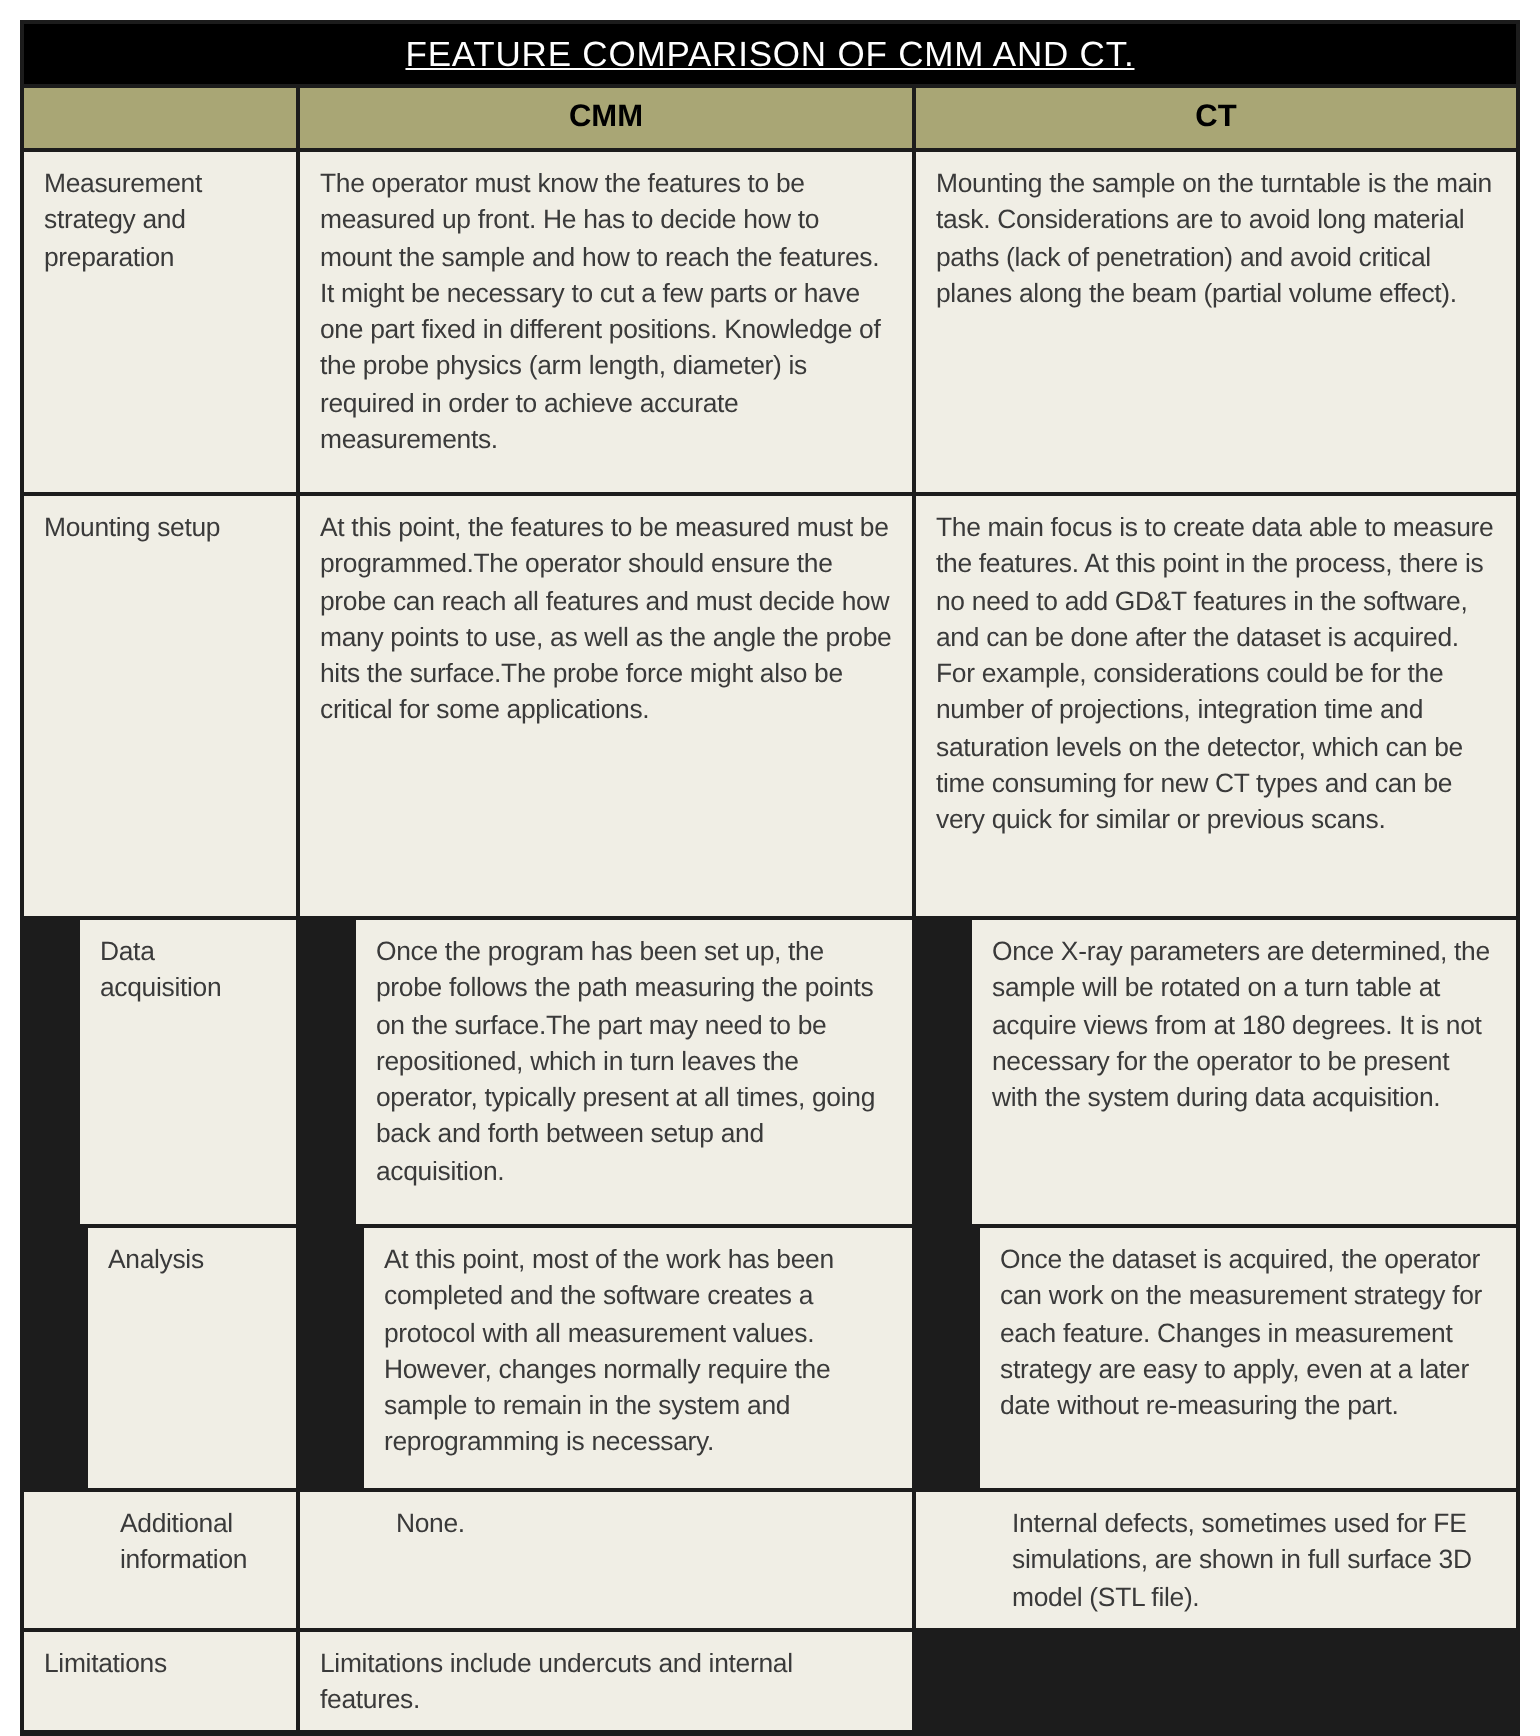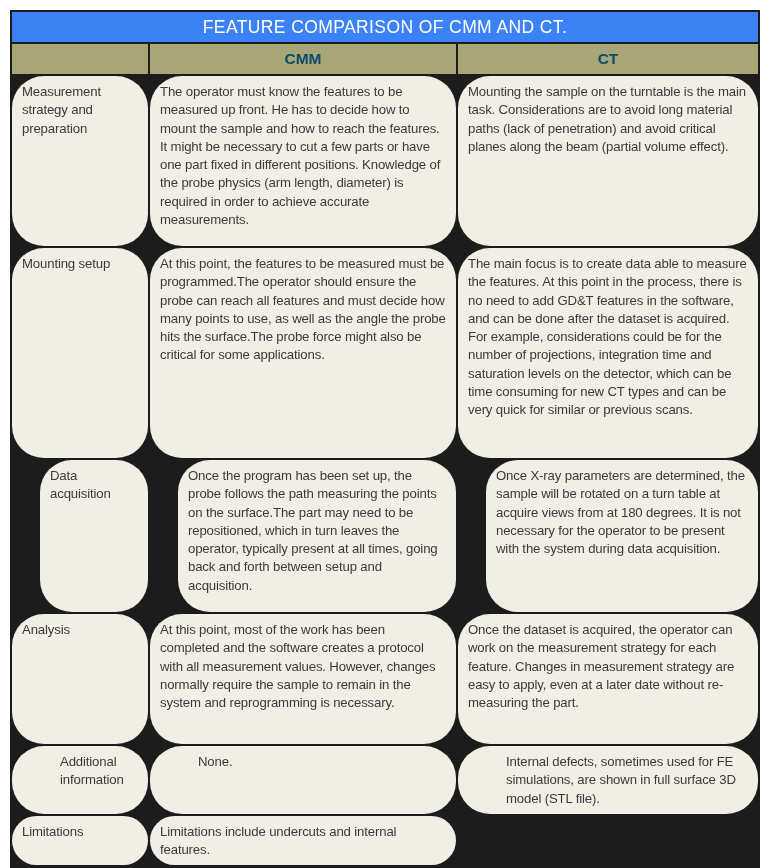--- a/index.html
+++ b/index.html
@@ -14,61 +14,61 @@
     position: absolute;
     left: 10px;
     top: 10px;
     width: 750px;
     box-sizing: border-box;
     border: 2px solid #1c1c1c;
     border-bottom-width: 5px;
     background: #1c1c1c;
   }
   .title-bar {
-    background: #3b82f6;
+    background: #000000;
     color: #ffffff;
     height: 30px;
     display: flex;
     align-items: center;
     justify-content: center;
     font-size: 17.5px;
     letter-spacing: 0.4px;
     border-bottom: 2px solid #1c1c1c;
+    text-decoration: underline;
   }
   .grid {
     display: grid;
     grid-template-columns: 136px 306px 1fr;
     gap: 2px;
     background: #1c1c1c;
   }
   .hdr {
     background: #a9a675;
-    color: #0c4a6e;
+    color: #000000;
     font-weight: bold;
     font-size: 15.5px;
     display: flex;
     align-items: center;
     justify-content: center;
     min-height: 30px;
     box-sizing: border-box;
   }
   .cell {
     background: #f0eee5;
     color: #3a3a3a;
     font-size: 13.2px;
     line-height: 18.3px;
     letter-spacing: -0.15px;
     padding: 7px 10px 5px 10px;
     box-sizing: border-box;
-    border-radius: 32px;
   }
   .h170 { min-height: 170px; }
   .h210 { min-height: 210px; }
   .h152 { min-height: 152px; margin-left: 28px; }
-  .h130 { min-height: 130px; }
+  .h130 { min-height: 130px; margin-left: 32px; }
   .h68  { min-height: 68px; padding-left: 48px; }
   .h42  { min-height: 42px; }
 </style>
 </head>
 <body>
 
 <div class="table-wrap">
 
   <div class="title-bar">FEATURE COMPARISON OF CMM AND CT.</div>
 

